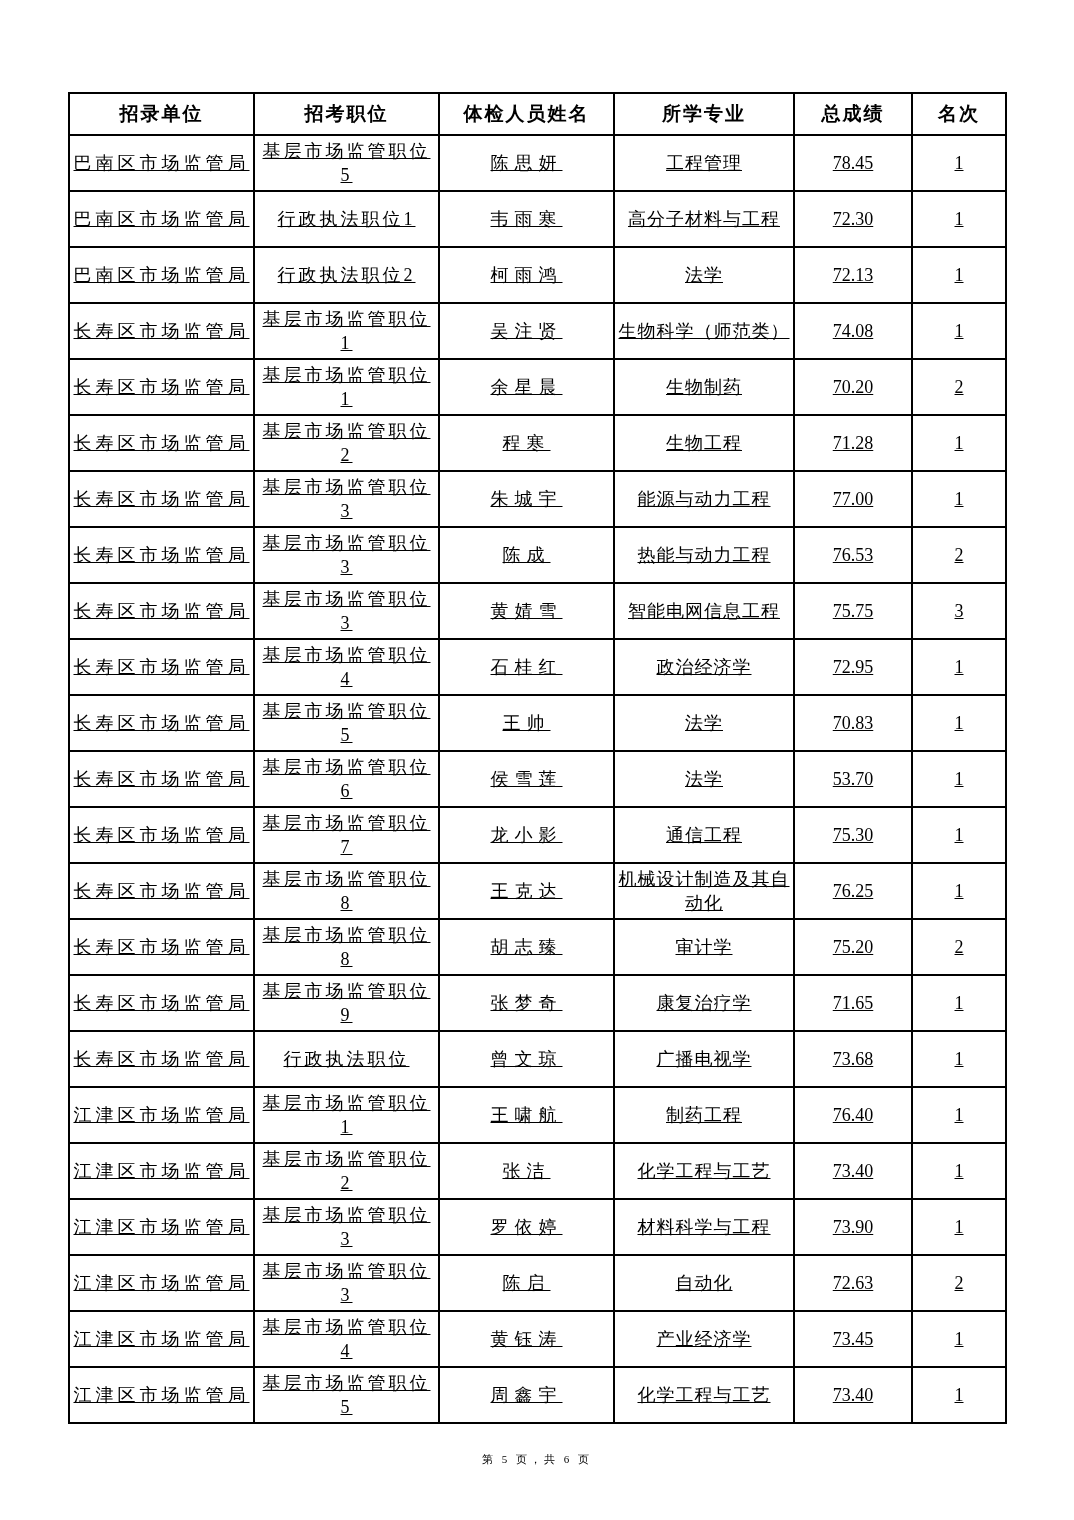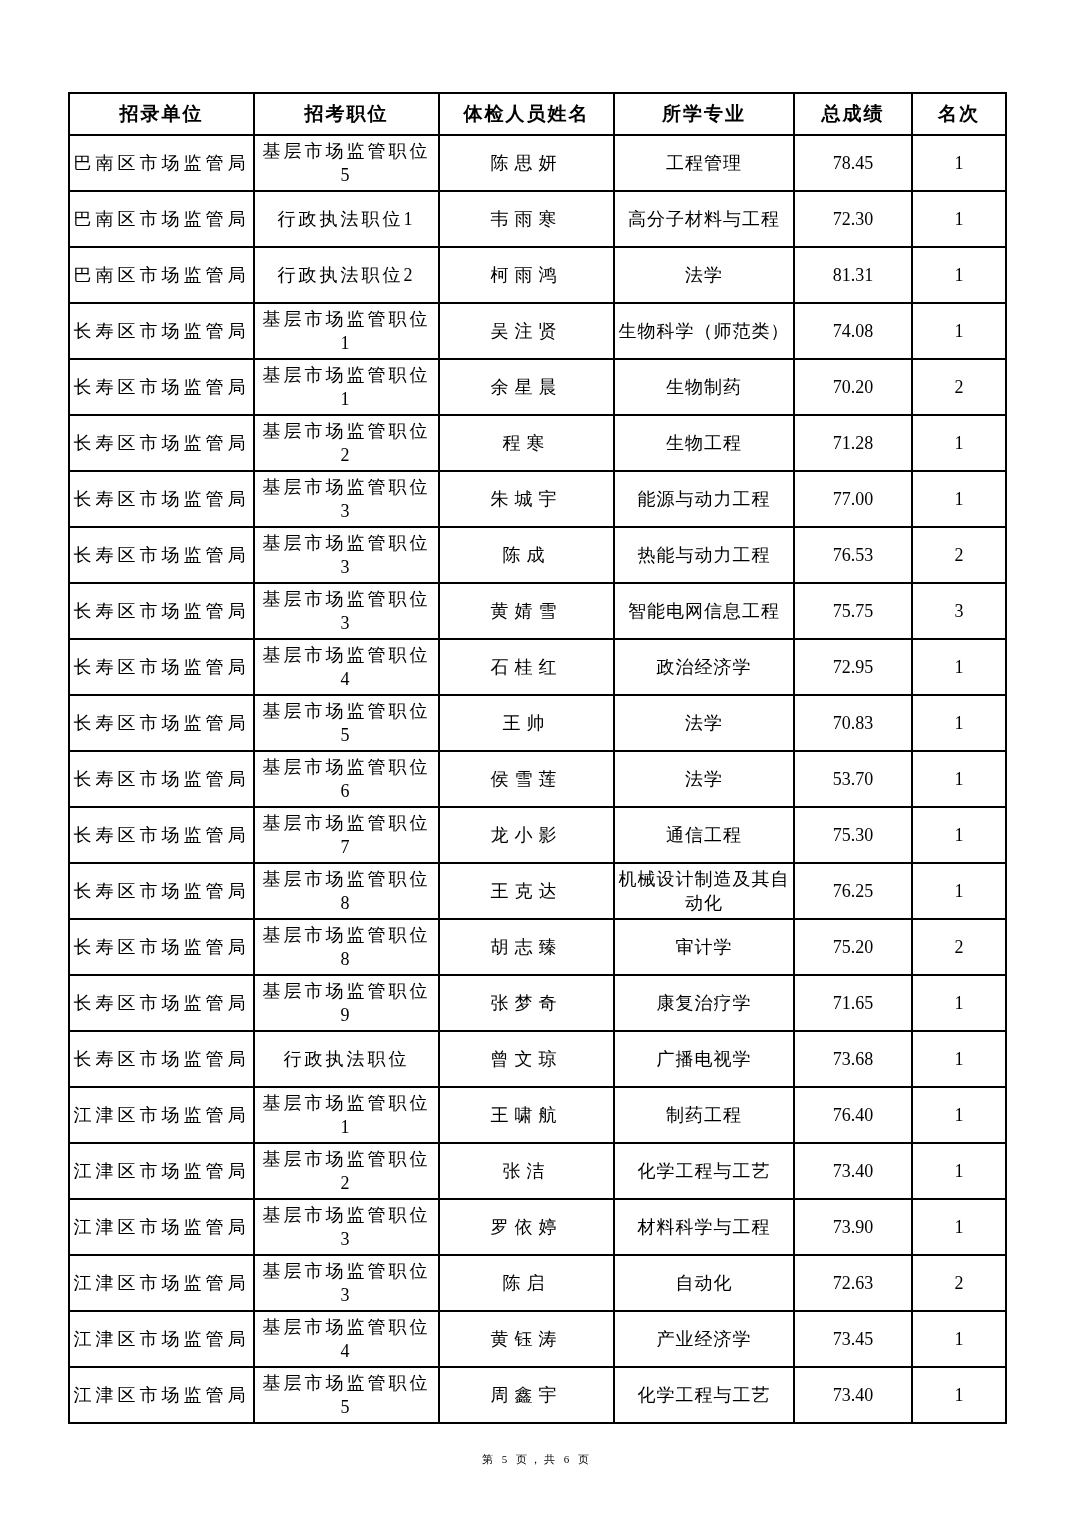--- a/index.html
+++ b/index.html
@@ -26,21 +26,21 @@
   }
   table.results th,
   table.results td {
     border: 2px solid #000000;
     text-align: center;
     vertical-align: middle;
     padding: 0 2px;
     overflow: hidden;
   }
   table.results thead tr { height: 42px; border-radius: 7px; }
-  table.results tbody tr { height: 56px; }
+  table.results tbody tr { height: 56px; text-decoration: underline; }
   table.results th {
     font-family: "Liberation Sans", "DejaVu Sans", sans-serif;
     font-weight: 700;
     font-size: 19px;
     letter-spacing: 2px;
   }
   table.results td {
     font-size: 18px;
     line-height: 24px;
   }
@@ -101,21 +101,21 @@
           <td class="c2">韦雨寒</td>
           <td class="c3">高分子材料与工程</td>
           <td class="c4">72.30</td>
           <td class="c5">1</td>
         </tr>
         <tr>
           <td class="c0">巴南区市场监管局</td>
           <td class="c1">行政执法职位2</td>
           <td class="c2">柯雨鸿</td>
           <td class="c3">法学</td>
-          <td class="c4">81.31</td>
+          <td class="c4">72.13</td>
           <td class="c5">1</td>
         </tr>
         <tr>
           <td class="c0">长寿区市场监管局</td>
           <td class="c1">基层市场监管职位1</td>
           <td class="c2">吴注贤</td>
           <td class="c3">生物科学（师范类）</td>
           <td class="c4">74.08</td>
           <td class="c5">1</td>
         </tr>

